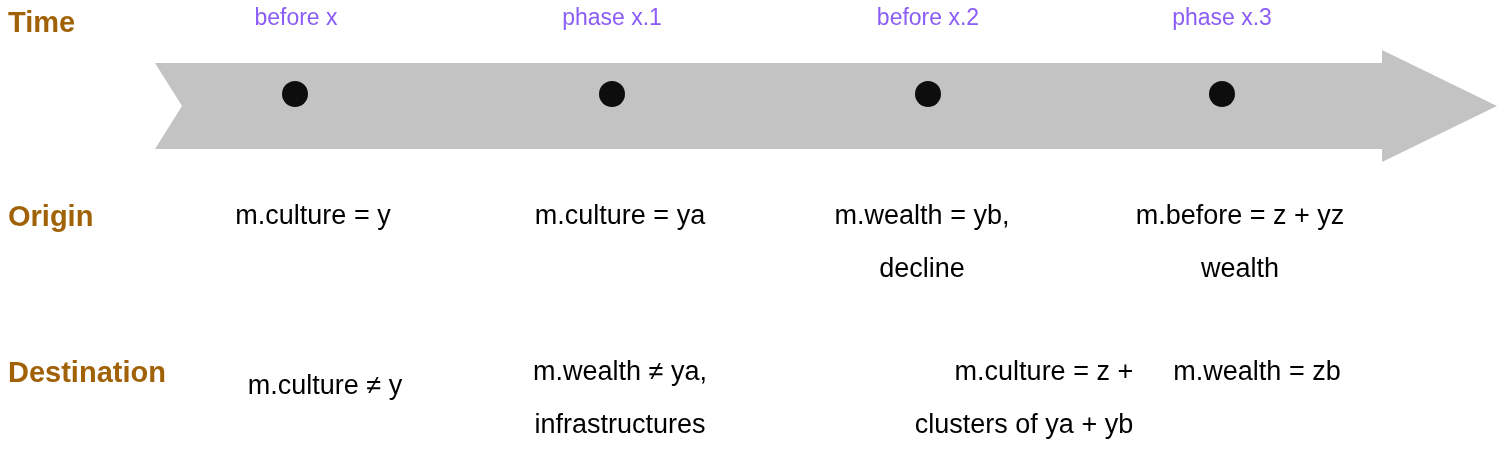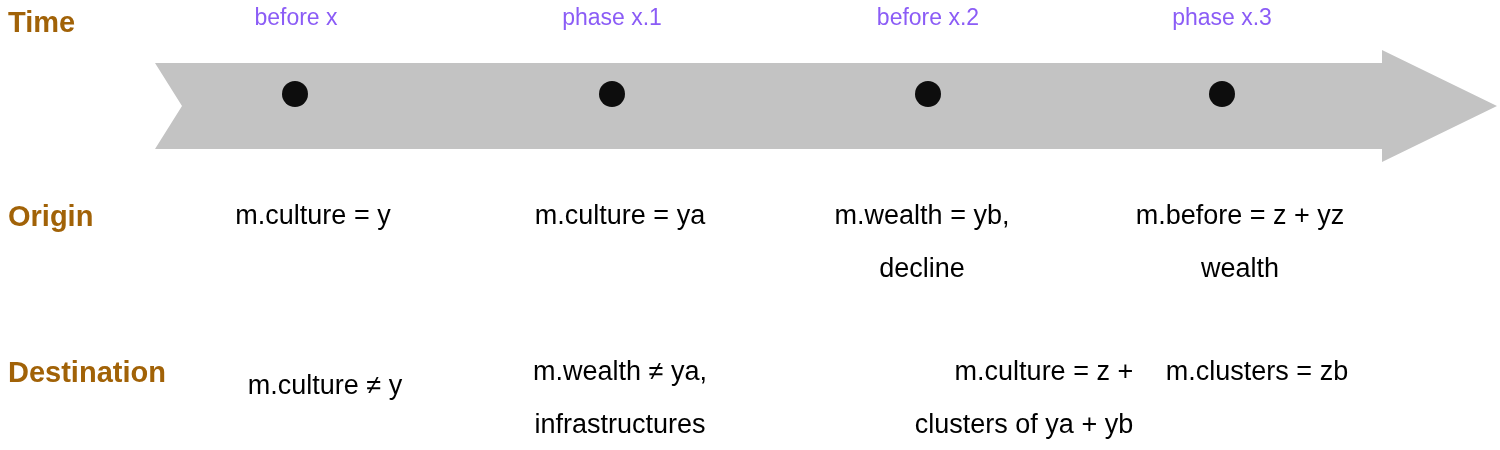--- a/index.html
+++ b/index.html
@@ -158,17 +158,17 @@
     <span class="line1">m.wealth ≠ ya,</span>
     <span class="line2">infrastructures</span>
   </div>
 
   <div class="cell row-destination-y" style="left:992px;margin-left:32px;">
     <span class="line1">m.culture = z +</span>
     <span class="line2">clusters of ya + yb</span>
   </div>
 
   <div class="cell row-destination-y" style="left:1257px;">
-    <span class="line1">m.clusters = zb</span>
+    <span class="line1">m.wealth = zb</span>
 
   </div>
 
 </div>
 
 </body></html>

